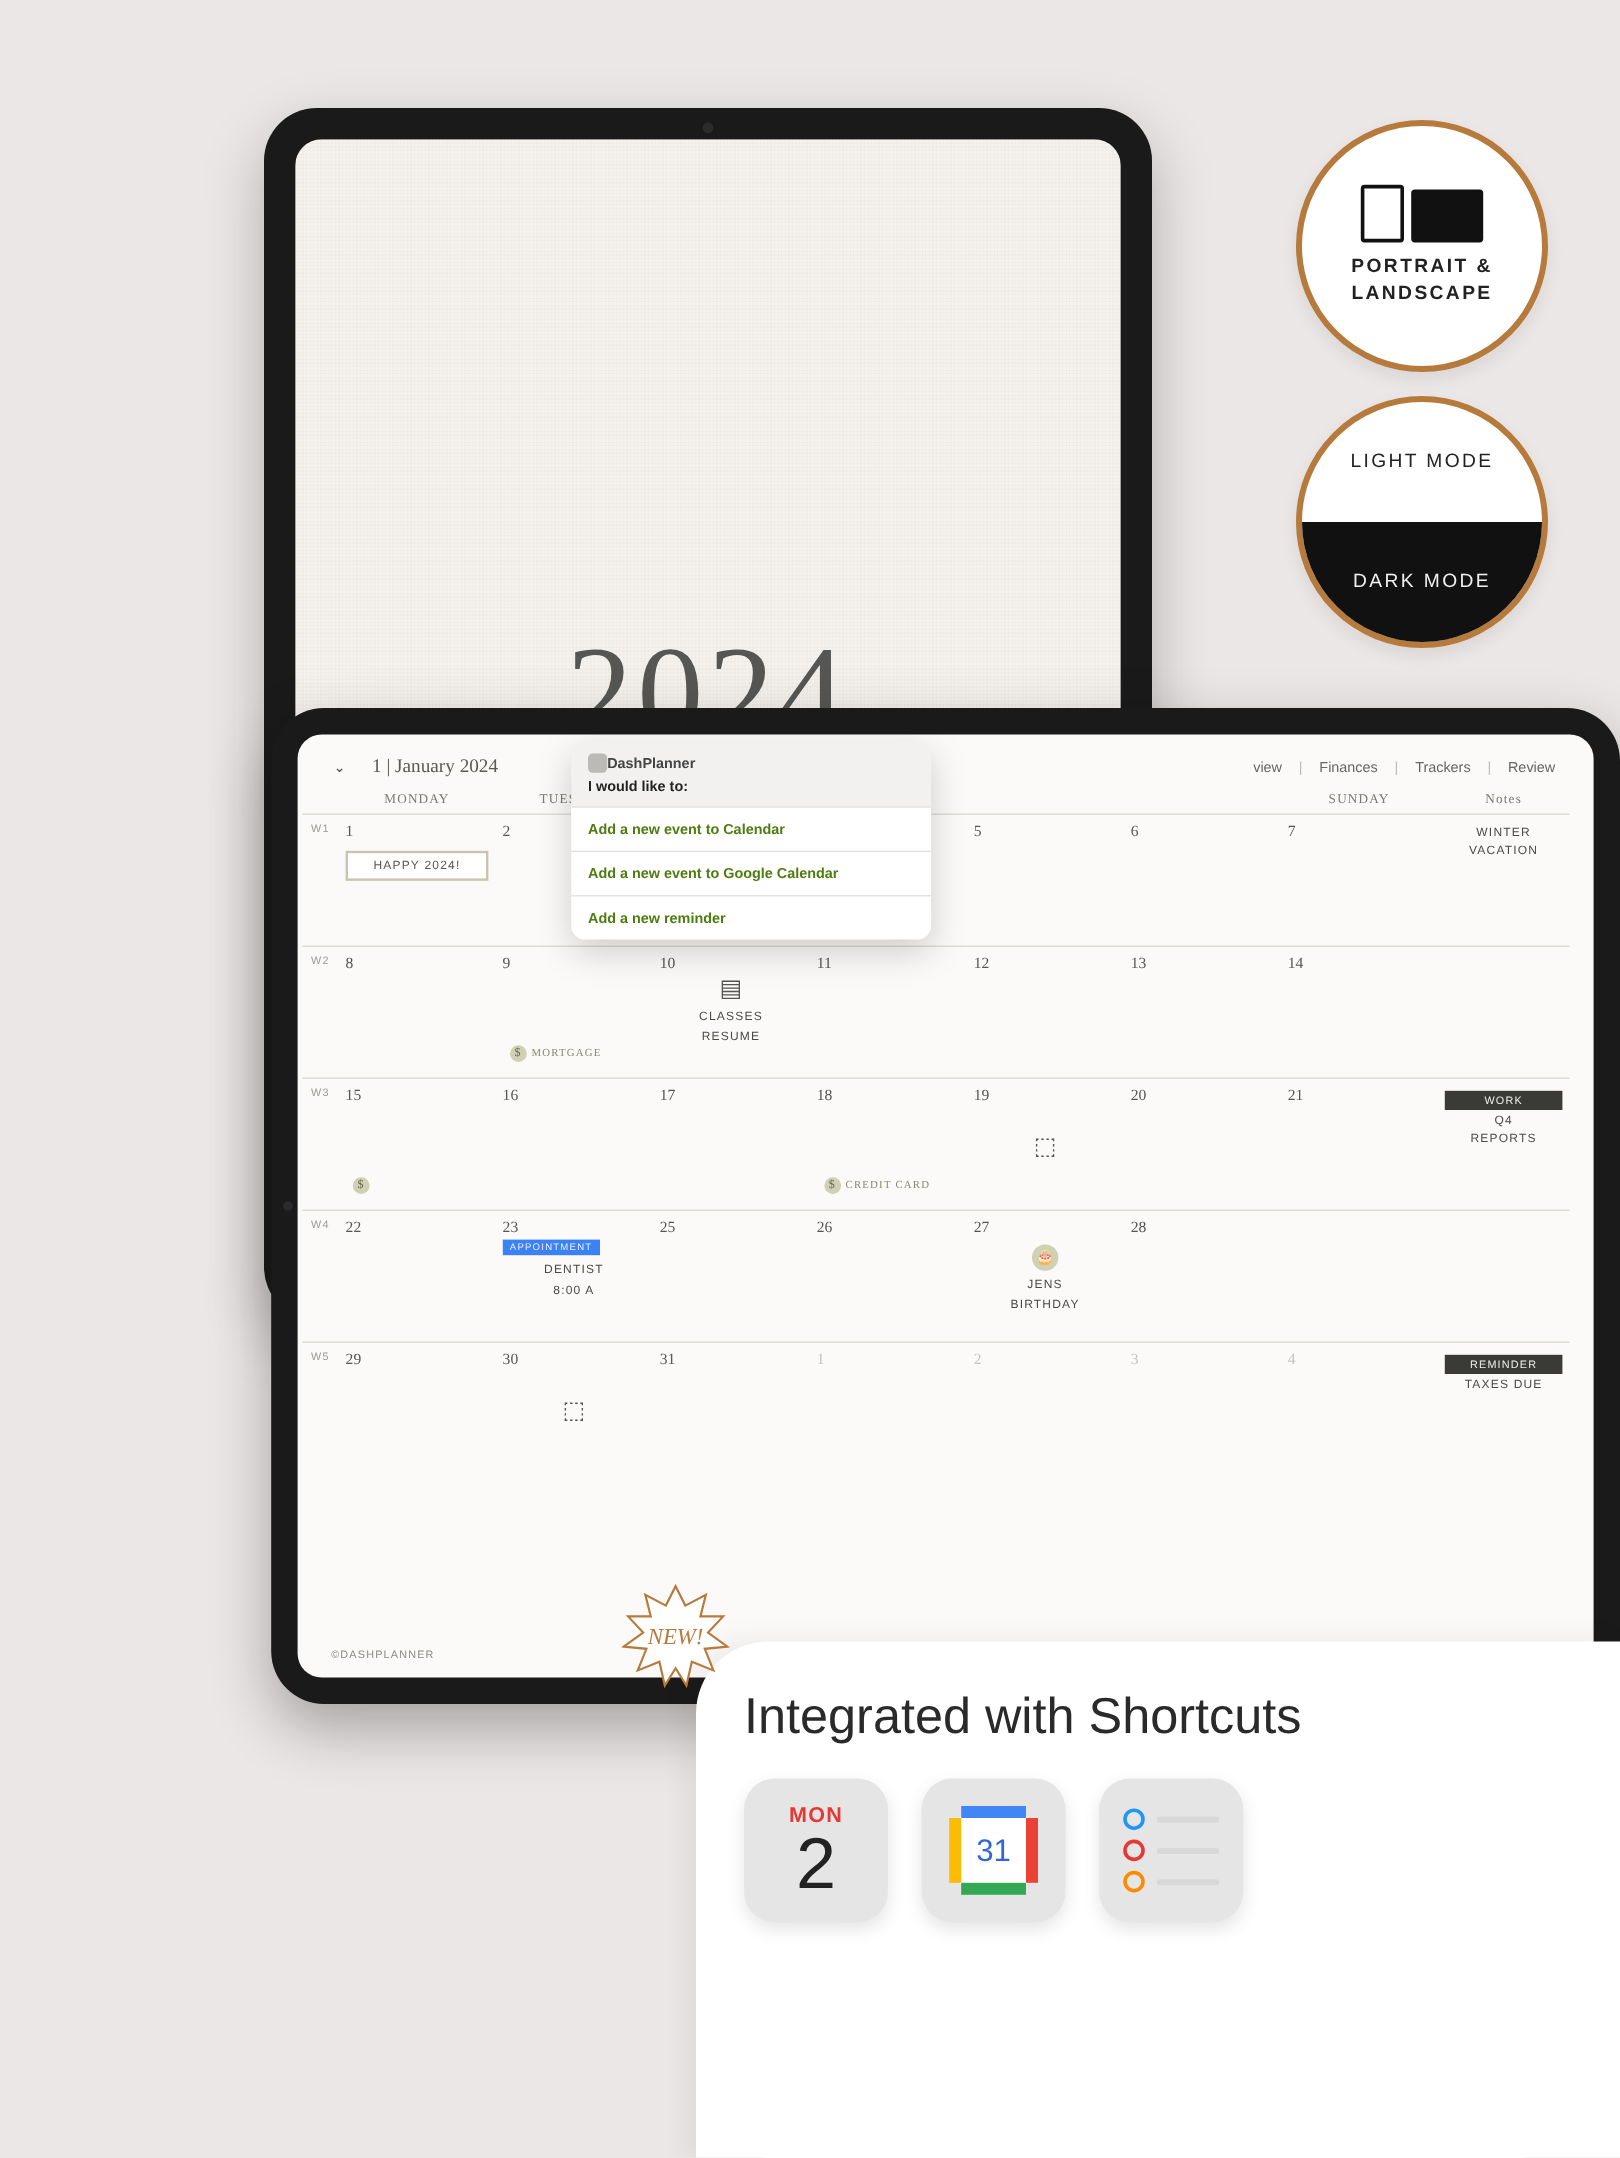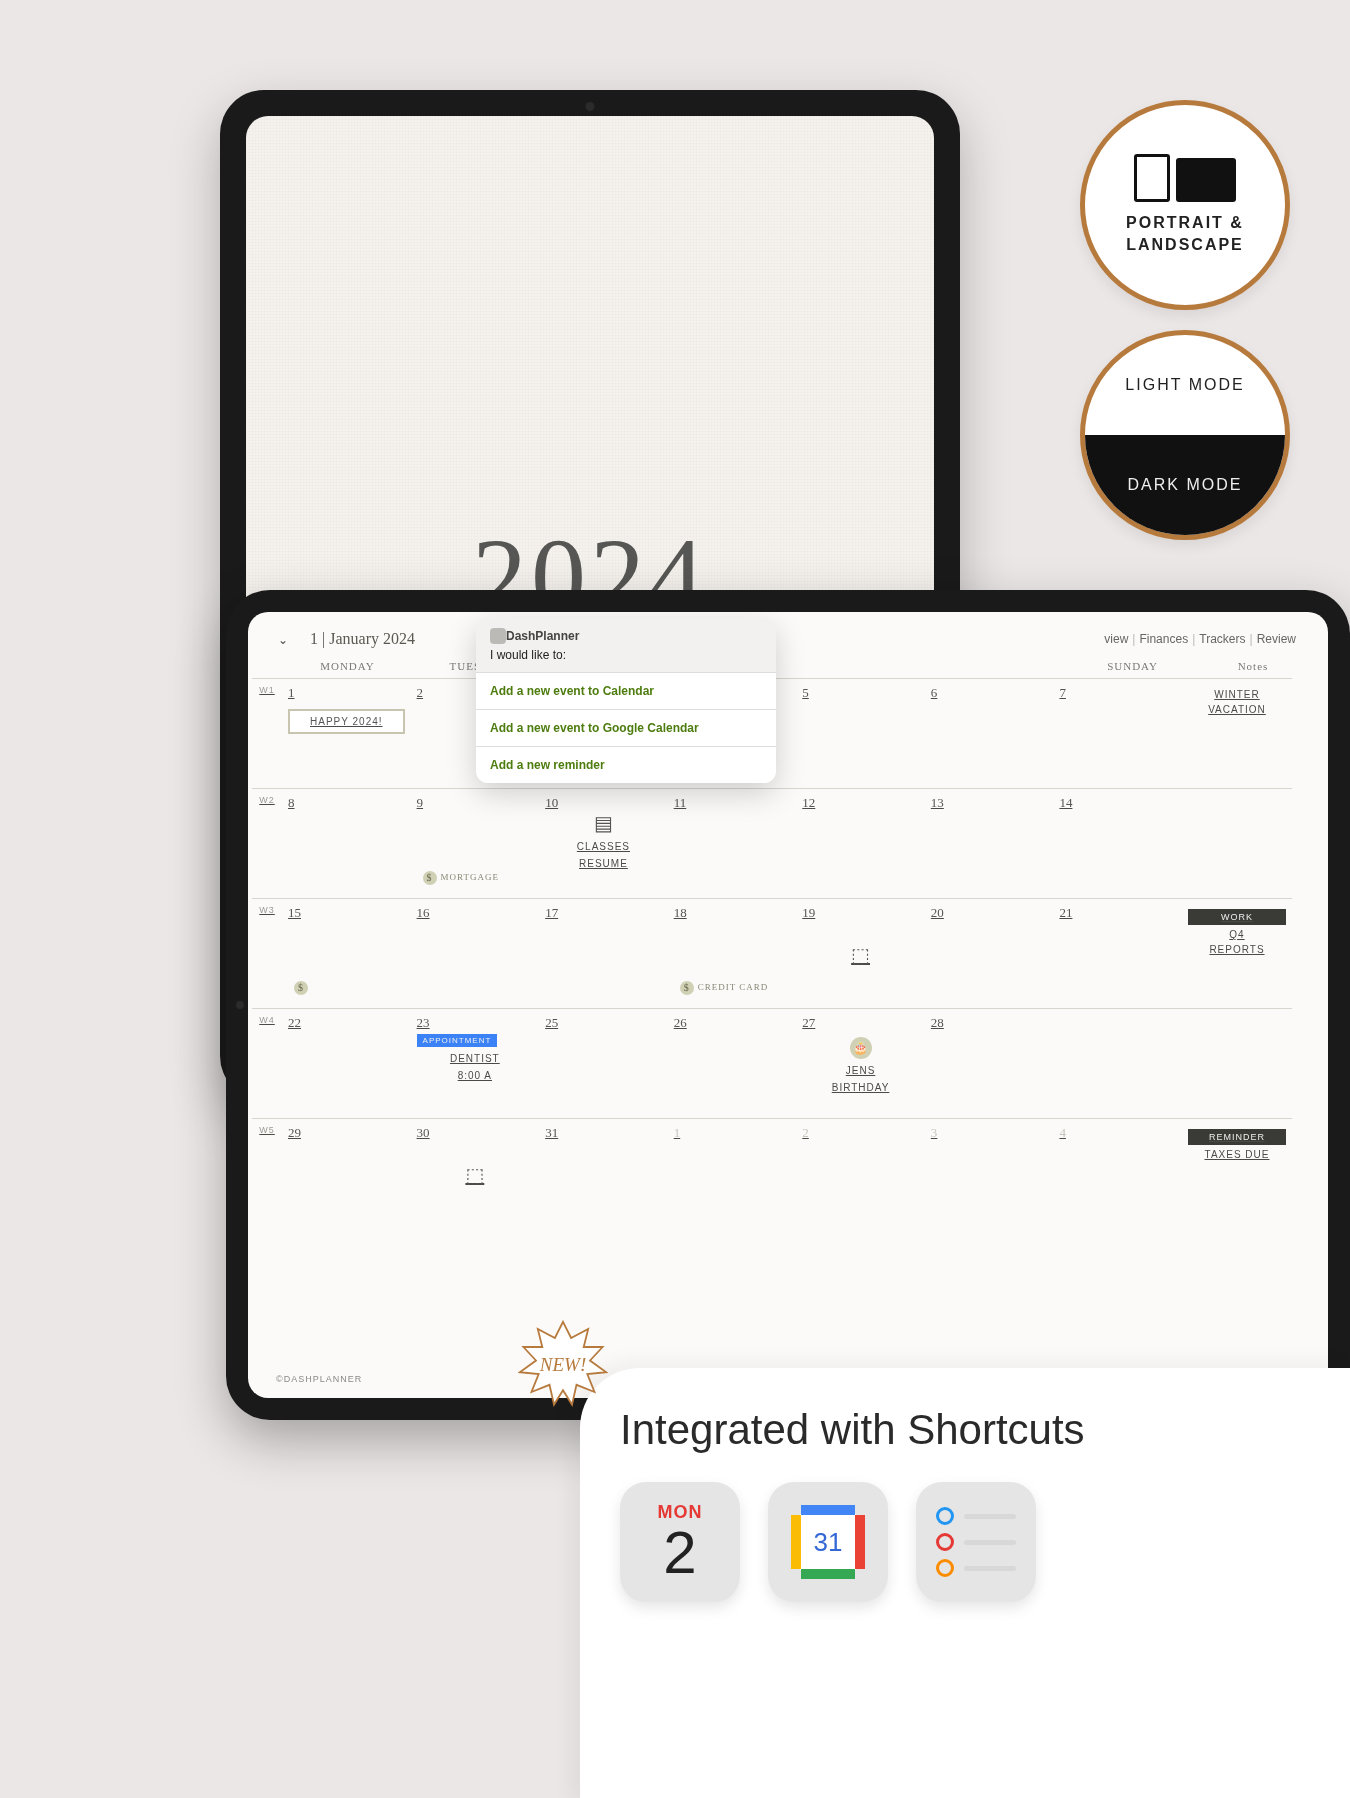--- a/index.html
+++ b/index.html
@@ -93,35 +93,35 @@
   }
 
   .planner-header {
     display: flex;
     align-items: center;
     justify-content: space-between;
     padding: 18px 30px 8px 30px;
     font-size: 16px;
   }
   .month-title { font-family: Georgia, serif; color:#5a5952; }
-  .nav-links { display:flex; font-size:12px; font-family: -apple-system, sans-serif; color:#666; }
+  .nav-links { display:flex; gap:10px; font-size:12px; font-family: -apple-system, sans-serif; color:#666; }
   .nav-links span { padding:0 2px; }
   .nav-divider { color:#bbb; }
 
   .weekdays {
     display:grid;
     grid-template-columns: 30px repeat(7, 1fr) 110px;
     padding: 4px 20px 6px 4px;
     font-size: 11px;
     letter-spacing: 1px;
     color:#7a7a75;
     text-align:center;
   }
   .weekdays div:first-child { }
-  .cal-body { padding: 0 36px 0 4px; text-decoration: underline; }
+  .cal-body { padding: 0 20px 0 4px; }
   .cal-row {
     display:grid;
     grid-template-columns: 30px repeat(7, 1fr) 110px;
     min-height: 110px;
     border-top: 1px solid #d8d5cf;
   }
   .wk { font-size:9px; color:#9a9a95; padding-top:6px; text-align:center; letter-spacing:1px; font-family:sans-serif; }
   .cell { position:relative; padding:6px 6px; font-size:14px; }
   .daynum { font-size:13px; color:#555; font-family: Georgia, serif; }
   .daynum.muted { color:#c7c4bd; }
@@ -184,21 +184,21 @@
     border-radius:12px;
     box-shadow: 0 10px 30px rgba(0,0,0,0.18);
     font-family:-apple-system, sans-serif;
     overflow:hidden;
   }
   .popup-title {
     display:flex; align-items:center; gap:0;
     padding:10px 14px 2px 14px; font-size:12px; font-weight:600; color:#444;
   }
   .popup-title .sq { width:16px;height:16px;background:#bcbab6;border-radius:4px; }
-  .popup-prompt { padding:2px 14px 10px 14px; font-size:12px; font-weight:400; color:#222; }
+  .popup-prompt { padding:2px 14px 10px 14px; font-size:12px; font-weight:700; color:#222; }
   .popup-item { padding:11px 14px; font-size:12px; font-weight:600; color:#4d7c0f; border-top:1px solid #ddd; background:#fff; }
 
   
   .badge-circle {
     position:absolute; right:60px;
     width:210px; height:210px; border-radius:50%;
     background:#fff; border:5px solid #b77a3d;
     display:flex; flex-direction:column; align-items:center; justify-content:center;
     box-shadow:0 6px 14px rgba(0,0,0,0.08);
     text-align:center;

